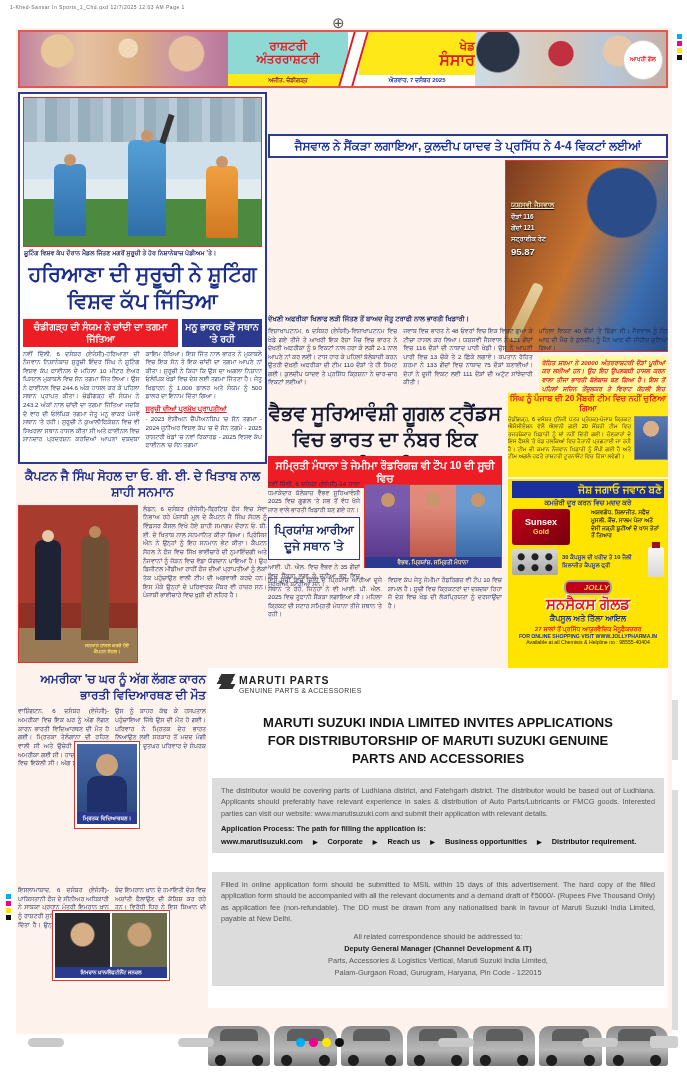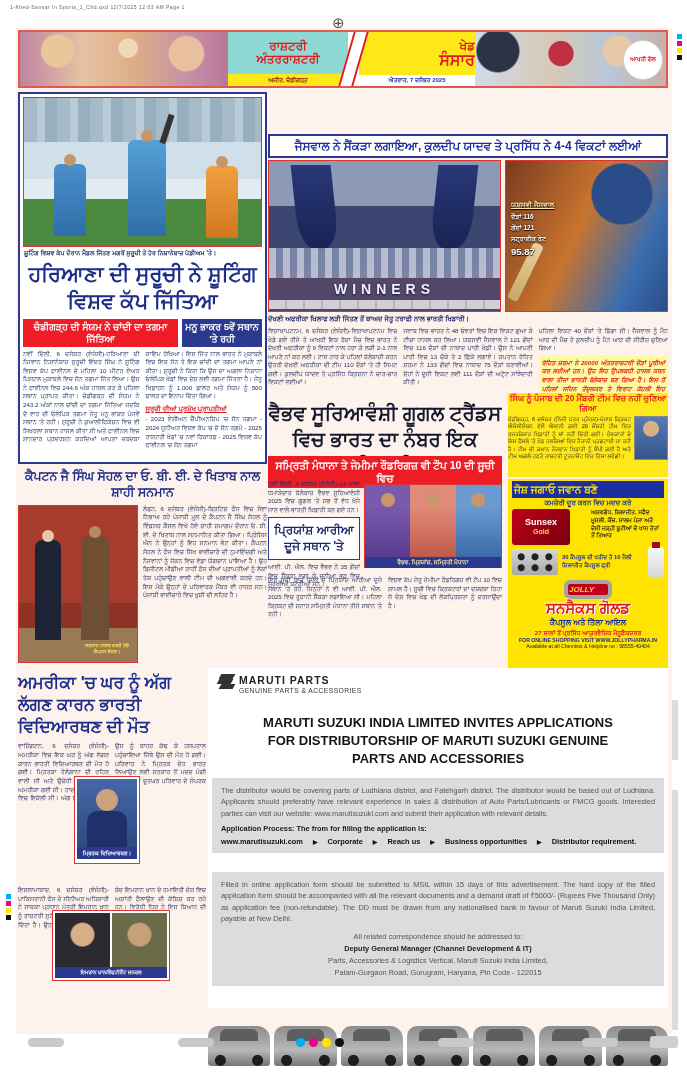--- a/index.html
+++ b/index.html
@@ -62,21 +62,21 @@
   .obe-photo { position:relative; width:120px; height:158px; border:1px solid #d33; background:linear-gradient(180deg,#a63b2e 0 62%,#8e3226 62% 78%,#9a7a55 78% 100%); flex:none; }
   .obe-woman { position:absolute; left:16px; top:34px; width:26px; height:100px; background:#1d2235; border-radius:8px 8px 0 0; }
   .obe-woman::before { content:""; position:absolute; top:-10px; left:7px; width:12px; height:12px; border-radius:50%; background:#e8c8a8; }
   .obe-man { position:absolute; left:62px; top:30px; width:28px; height:104px; background:#6e4f33; border-radius:8px 8px 0 0; }
   .obe-man::before { content:""; position:absolute; top:-10px; left:8px; width:12px; height:12px; border-radius:50%; background:#b88a5e; }
   .obe-pcap { position:absolute; right:2px; bottom:6px; width:56px; font-size:4.8px; color:#ffe35a; font-weight:bold; text-align:center; line-height:1.3; }
   .obe-text { flex:1; font-size:6.2px; color:#1e2a5a; text-align:justify; line-height:1.4; }
 
   
   .fire { position:absolute; left:18px; top:672px; width:188px; height:210px; }
-  .fire-headline { font-size:17px; font-weight:bold; color:#1c2e8a; text-align:left; line-height:1.3; margin-bottom:4px; }
+  .fire-headline { font-size:12px; font-weight:bold; color:#1c2e8a; text-align:right; line-height:1.3; margin-bottom:4px; }
   .fire-body { position:relative; font-size:6.2px; color:#1e2a5a; text-align:justify; column-count:2; column-gap:6px; line-height:1.4; height:160px; overflow:hidden; }
   .fire-photo { position:absolute; left:56px; top:34px; width:66px; height:88px; background:#fff; border:1px solid #d33; padding:2px; z-index:3; }
   .fire-img { position:relative; width:100%; height:68px; background:linear-gradient(#4668a8,#2e4a80); }
   .fire-img::before { content:""; position:absolute; left:50%; top:10px; transform:translateX(-50%); width:22px; height:22px; border-radius:50%; background:#caa27c; }
   .fire-img::after { content:""; position:absolute; left:50%; top:32px; transform:translateX(-50%); width:40px; height:36px; border-radius:10px 10px 0 0; background:#20306a; }
   .fire-pcap { height:12px; background:#2b3a8f; color:#fff; font-size:5.5px; font-weight:bold; text-align:center; line-height:12px; }
 
   
   .imran { position:absolute; left:18px; top:886px; width:188px; height:152px; }
   .imran-headline { background:#fdf6c9; font-size:13px; font-weight:bold; color:#e11a22; text-align:center; line-height:1.3; padding:2px; margin-bottom:3px; }
@@ -91,21 +91,21 @@
   
   .cric-headline { position:absolute; left:268px; top:95px; width:400px; background:#fff100; color:#f0148c; font-size:17px; font-weight:bold; text-align:center; padding:6px 4px; line-height:1.2; text-shadow:0 0 1px #c00a6e; }
   .cric-subhead { position:absolute; left:268px; top:134px; width:400px; border:2px solid #2b3a8f; background:#fff; color:#1b2f9e; font-size:12px; font-weight:bold; text-align:center; padding:3px 2px; }
   .winners { position:absolute; left:268px; top:160px; width:233px; height:152px; border:1px solid #d33; background:linear-gradient(180deg,#8d9ab5 0 30%,#3b4670 30% 72%,#54476a 72% 100%); overflow:hidden; }
   .wing { position:absolute; top:4px; width:40px; height:84px; background:linear-gradient(#283878,#182454); }
   .wing.wl { left:26px; transform:skewX(6deg); border-radius:0 0 40% 40%; }
   .wing.wr { right:26px; transform:skewX(-6deg); border-radius:0 0 40% 40%; }
   .team-strip { position:absolute; left:0; top:58%; width:100%; height:30px; background:repeating-linear-gradient(90deg,#dfe3ee 0 7px,#8c98b8 7px 14px); opacity:.75; }
   .winners-banner { position:absolute; left:0; bottom:14px; width:100%; text-align:center; color:#eef0ff; font-size:14px; font-weight:bold; letter-spacing:5px; text-shadow:0 1px 2px #101840; }
   .sponsor-strip { position:absolute; left:0; bottom:2px; width:100%; height:9px; background:repeating-linear-gradient(90deg,#e8e8e8 0 16px,#c8c8c8 16px 18px); opacity:.85; }
-  .batsman { position:absolute; left:505px; top:160px; width:163px; height:152px; border:1px solid #d33; background:
+  .batsman { position:absolute; left:505px; top:160px; width:163px; height:192px; border:1px solid #d33; background:
       radial-gradient(circle at 72% 22%, #2a4d8a 0 18%, transparent 19%),
       linear-gradient(115deg,#7a3b20,#c8742f 45%,#3a6db0 78%,#2a4d85); overflow:hidden; }
   .bat { position:absolute; left:14px; bottom:8px; width:11px; height:62px; background:linear-gradient(#e8d0a0,#c8a868); transform:rotate(26deg); border-radius:4px; }
   .stats { position:absolute; left:5px; top:38px; color:#fff; text-shadow:0 0 2px #3a1e0a, 0 1px 1px #000; line-height:1.7; }
   .stats .sname { font-size:7px; font-weight:bold; text-decoration:underline; color:#ffe9b0; }
   .stats .srow { font-size:6.5px; font-weight:bold; }
   .stats .sbig { font-size:9.5px; font-weight:bold; }
   .cric-caption { position:absolute; left:268px; top:315px; width:400px; font-size:6.8px; font-weight:bold; color:#1a2466; }
   .cric-cols { position:absolute; left:268px; top:327px; width:400px; height:70px; display:flex; gap:6px; }
   .cric-col { flex:1; font-size:6.2px; color:#1e2a5a; text-align:justify; line-height:1.38; overflow:hidden; }
@@ -129,33 +129,33 @@
   .v-bcol { flex:1; font-size:6.2px; color:#1e2a5a; text-align:justify; line-height:1.38; }
 
   
   .tsel { position:absolute; left:508px; top:393px; width:160px; height:84px; background:#ffe817; padding:0; }
   .tsel-headline { color:#e11a22; font-size:8.3px; font-weight:bold; text-align:center; line-height:1.25; margin-bottom:2px; }
   .tsel-photo { float:right; width:34px; height:44px; margin:0 0 2px 3px; border:1px solid #888; background:radial-gradient(circle at 50% 28%, #d8b088 0 22%, transparent 24%), linear-gradient(#5a7ab8,#35558a); }
   .tsel-body { font-size:5.6px; color:#222; text-align:justify; line-height:1.35; }
 
   
   .jolly { position:absolute; left:508px; top:479px; width:160px; height:191px; background:#ffe400; padding:2px 4px; }
-  .j-strip { background:#1b2f9e; color:#ffe400; font-size:10.5px; font-weight:bold; text-align:left; padding:2px; }
+  .j-strip { background:#1b2f9e; color:#ffe400; font-size:10.5px; font-weight:bold; text-align:right; padding:2px; }
   .j-sub { color:#1b2f9e; font-size:7px; font-weight:bold; text-align:center; margin:1px 0 2px; }
   .j-row1 { display:flex; gap:21px; align-items:flex-start; }
   .j-pack { width:58px; height:36px; background:linear-gradient(135deg,#c00018,#78000e); border-radius:3px; color:#fff; display:flex; flex-direction:column; align-items:center; justify-content:center; line-height:1.1; flex:none; }
   .j-pack .p1 { font-size:9px; font-weight:bold; } .j-pack .p2 { font-size:7px; color:#ffd24a; font-weight:bold; }
   .j-ingr { font-size:5.8px; color:#222; font-weight:bold; line-height:1.35; }
   .j-row2 { display:flex; gap:4px; align-items:center; margin-top:2px; }
   .j-blister { width:46px; height:26px; background:linear-gradient(#d8d8d8,#b0b0b0); border-radius:2px; flex:none;
       background-image:radial-gradient(circle at 20% 30%, #222 3px, transparent 4px),radial-gradient(circle at 50% 30%, #222 3px, transparent 4px),radial-gradient(circle at 80% 30%, #222 3px, transparent 4px),radial-gradient(circle at 20% 72%, #222 3px, transparent 4px),radial-gradient(circle at 50% 72%, #222 3px, transparent 4px),radial-gradient(circle at 80% 72%, #222 3px, transparent 4px),linear-gradient(#d8d8d8,#a8a8a8); }
   .j-offer { flex:1; font-size:5.8px; color:#1b2f9e; font-weight:bold; line-height:1.35; }
   .j-bottle { width:16px; height:30px; background:linear-gradient(#f8f8f8,#d8d8d8); border-radius:3px; position:relative; flex:none; }
   .j-bottle::before { content:""; position:absolute; top:-5px; left:4px; width:8px; height:6px; background:#a01020; }
-  .j-logo { width:48px; margin:3px auto 1px; background:#c00018; color:#ffd24a; font-size:8px; font-weight:bold; font-style:italic; text-align:left; border-radius:6px; padding:1px; border:4px solid #a3a3a3; }
+  .j-logo { width:48px; margin:3px auto 1px; background:#c00018; color:#ffd24a; font-size:8px; font-weight:bold; font-style:italic; text-align:right; border-radius:6px; padding:1px; border:2px solid #a3a3a3; }
   .j-title { color:#e11a22; font-size:15px; font-weight:bold; text-align:center; line-height:1.1; text-shadow:1px 1px 0 #fff,-1px -1px 0 #fff; }
   .j-title2 { color:#1b2f9e; font-size:8px; font-weight:bold; text-align:center; margin-top:1px; }
   .j-tag { color:#e11a22; font-size:6.2px; font-weight:bold; text-align:center; margin-top:1px; }
   .j-shop { color:#1b2f9e; font-size:5.2px; font-weight:bold; text-align:center; }
   .j-help { color:#222; font-size:5.2px; text-align:center; }
 
   
   .maruti { position:absolute; left:208px; top:668px; width:460px; height:340px; background:#fff; }
   .mz-logo { position:absolute; left:10px; top:6px; display:flex; gap:5px; align-items:flex-start; }
   .mz-mark { width:16px; height:14px; position:relative; }
@@ -241,27 +241,20 @@
       <div class="box-blue">ਮਨੂ ਭਾਕਰ 5ਵੇਂ ਸਥਾਨ 'ਤੇ ਰਹੀ</div>
     </div>
     <div class="sh-body">
       <span>ਨਵੀਂ ਦਿੱਲੀ, 6 ਦਸੰਬਰ (ਏਜੰਸੀ)-ਹਰਿਆਣਾ ਦੀ ਨੌਜਵਾਨ ਨਿਸ਼ਾਨੇਬਾਜ਼ ਸੁਰੂਚੀ ਇੰਦਰ ਸਿੰਘ ਨੇ ਸ਼ੂਟਿੰਗ ਵਿਸ਼ਵ ਕੱਪ ਫਾਈਨਲ ਦੇ ਮਹਿਲਾ 10 ਮੀਟਰ ਏਅਰ ਪਿਸਟਲ ਮੁਕਾਬਲੇ ਵਿਚ ਸੋਨ ਤਗਮਾ ਜਿੱਤ ਲਿਆ। ਉਸ ਨੇ ਫਾਈਨਲ ਵਿਚ 244.6 ਅੰਕ ਹਾਸਲ ਕਰ ਕੇ ਪਹਿਲਾ ਸਥਾਨ ਪ੍ਰਾਪਤ ਕੀਤਾ। ਚੰਡੀਗੜ੍ਹ ਦੀ ਸੰਯਮ ਨੇ 243.2 ਅੰਕਾਂ ਨਾਲ ਚਾਂਦੀ ਦਾ ਤਗਮਾ ਜਿੱਤਿਆ ਜਦਕਿ ਦੋ ਵਾਰ ਦੀ ਓਲੰਪਿਕ ਤਗਮਾ ਜੇਤੂ ਮਨੂ ਭਾਕਰ ਪੰਜਵੇਂ ਸਥਾਨ 'ਤੇ ਰਹੀ। ਸੁਰੂਚੀ ਨੇ ਕੁਆਲੀਫਿਕੇਸ਼ਨ ਵਿਚ ਵੀ ਸਿਖਰਲਾ ਸਥਾਨ ਹਾਸਲ ਕੀਤਾ ਸੀ ਅਤੇ ਫਾਈਨਲ ਵਿਚ ਸ਼ਾਨਦਾਰ ਪ੍ਰਦਰਸ਼ਨ ਕਰਦਿਆਂ ਆਪਣਾ ਦਬਦਬਾ ਕਾਇਮ ਰੱਖਿਆ। ਇਸ ਜਿੱਤ ਨਾਲ ਭਾਰਤ ਨੇ ਮੁਕਾਬਲੇ ਵਿਚ ਇਕ ਸੋਨ ਤੇ ਇਕ ਚਾਂਦੀ ਦਾ ਤਗਮਾ ਆਪਣੇ ਨਾਂ ਕੀਤਾ। ਸੁਰੂਚੀ ਨੇ ਕਿਹਾ ਕਿ ਉਸ ਦਾ ਅਗਲਾ ਨਿਸ਼ਾਨਾ ਓਲੰਪਿਕ ਖੇਡਾਂ ਵਿਚ ਦੇਸ਼ ਲਈ ਤਗਮਾ ਜਿੱਤਣਾ ਹੈ। ਜੇਤੂ ਖਿਡਾਰਨ ਨੂੰ 1,000 ਡਾਲਰ ਅਤੇ ਸੰਯਮ ਨੂੰ 500 ਡਾਲਰ ਦਾ ਇਨਾਮ ਦਿੱਤਾ ਗਿਆ।</span>
       <span class="ach-head">ਸੁਰੂਚੀ ਦੀਆਂ ਪ੍ਰਮੁੱਖ ਪ੍ਰਾਪਤੀਆਂ</span>
       <span>- 2023 ਏਸ਼ੀਅਨ ਚੈਂਪੀਅਨਸ਼ਿਪ 'ਚ ਸੋਨ ਤਗਮਾ - 2024 ਜੂਨੀਅਰ ਵਿਸ਼ਵ ਕੱਪ 'ਚ ਦੋ ਸੋਨ ਤਗਮੇ - 2025 ਰਾਸ਼ਟਰੀ ਖੇਡਾਂ 'ਚ ਨਵਾਂ ਰਿਕਾਰਡ - 2025 ਵਿਸ਼ਵ ਕੱਪ ਫਾਈਨਲ 'ਚ ਸੋਨ ਤਗਮਾ</span>
     </div>
   </div>
 
   <div class="cric-subhead">ਜੈਸਵਾਲ ਨੇ ਸੈਂਕੜਾ ਲਗਾਇਆ, ਕੁਲਦੀਪ ਯਾਦਵ ਤੇ ਪ੍ਰਸਿੱਧ ਨੇ 4-4 ਵਿਕਟਾਂ ਲਈਆਂ</div>
-  <div class="winners">
-    <div class="wing wl"></div>
-    <div class="wing wr"></div>
-    <div class="team-strip"></div>
-    <div class="winners-banner">WINNERS</div>
-    <div class="sponsor-strip"></div>
-  </div>
   <div class="batsman">
     <div class="bat"></div>
     <div class="stats">
       <div class="sname">ਯਸ਼ਸਵੀ ਜੈਸਵਾਲ</div>
       <div class="srow">ਦੌੜਾਂ 116</div>
       <div class="srow">ਗੇਂਦਾਂ 121</div>
       <div class="srow">ਸਟ੍ਰਾਈਕ ਰੇਟ</div>
       <div class="sbig">95.87</div>
     </div>
   </div>
@@ -372,21 +365,21 @@
           <i></i>
         </div>
       <div>
         <div class="mz-name">MARUTI PARTS</div>
         <div class="mz-sub">GENUINE PARTS &amp; ACCESSORIES</div>
       </div>
     </div>
     <div class="mz-headline">MARUTI SUZUKI INDIA LIMITED INVITES APPLICATIONS FOR DISTRIBUTORSHIP OF MARUTI SUZUKI GENUINE PARTS AND ACCESSORIES</div>
     <div class="mz-gray1">
       <div class="mz-para">The distributor would be covering parts of Ludhiana district, and Fatehgarh district. The distributor would be based out of Ludhiana. Applicants should preferably have relevant experience in sales &amp; distribution of Auto Parts/Lubricants or FMCG goods. Interested parties can visit our website: www.marutisuzuki.com and submit their application with relevant details.</div>
-      <div class="mz-applabel">Application Process: The from for filling the application is:</div>
+      <div class="mz-applabel">Application Process: The path for filling the application is:</div>
       <div class="mz-path">
         <span>www.marutisuzuki.com</span>
           <span class="arr">▶</span>
         <span>Corporate</span>
           <span class="arr">▶</span>
         <span>Reach us</span>
           <span class="arr">▶</span>
         <span>Business opportunities</span>
           <span class="arr">▶</span>
         <span>Distributor requirement.</span>

